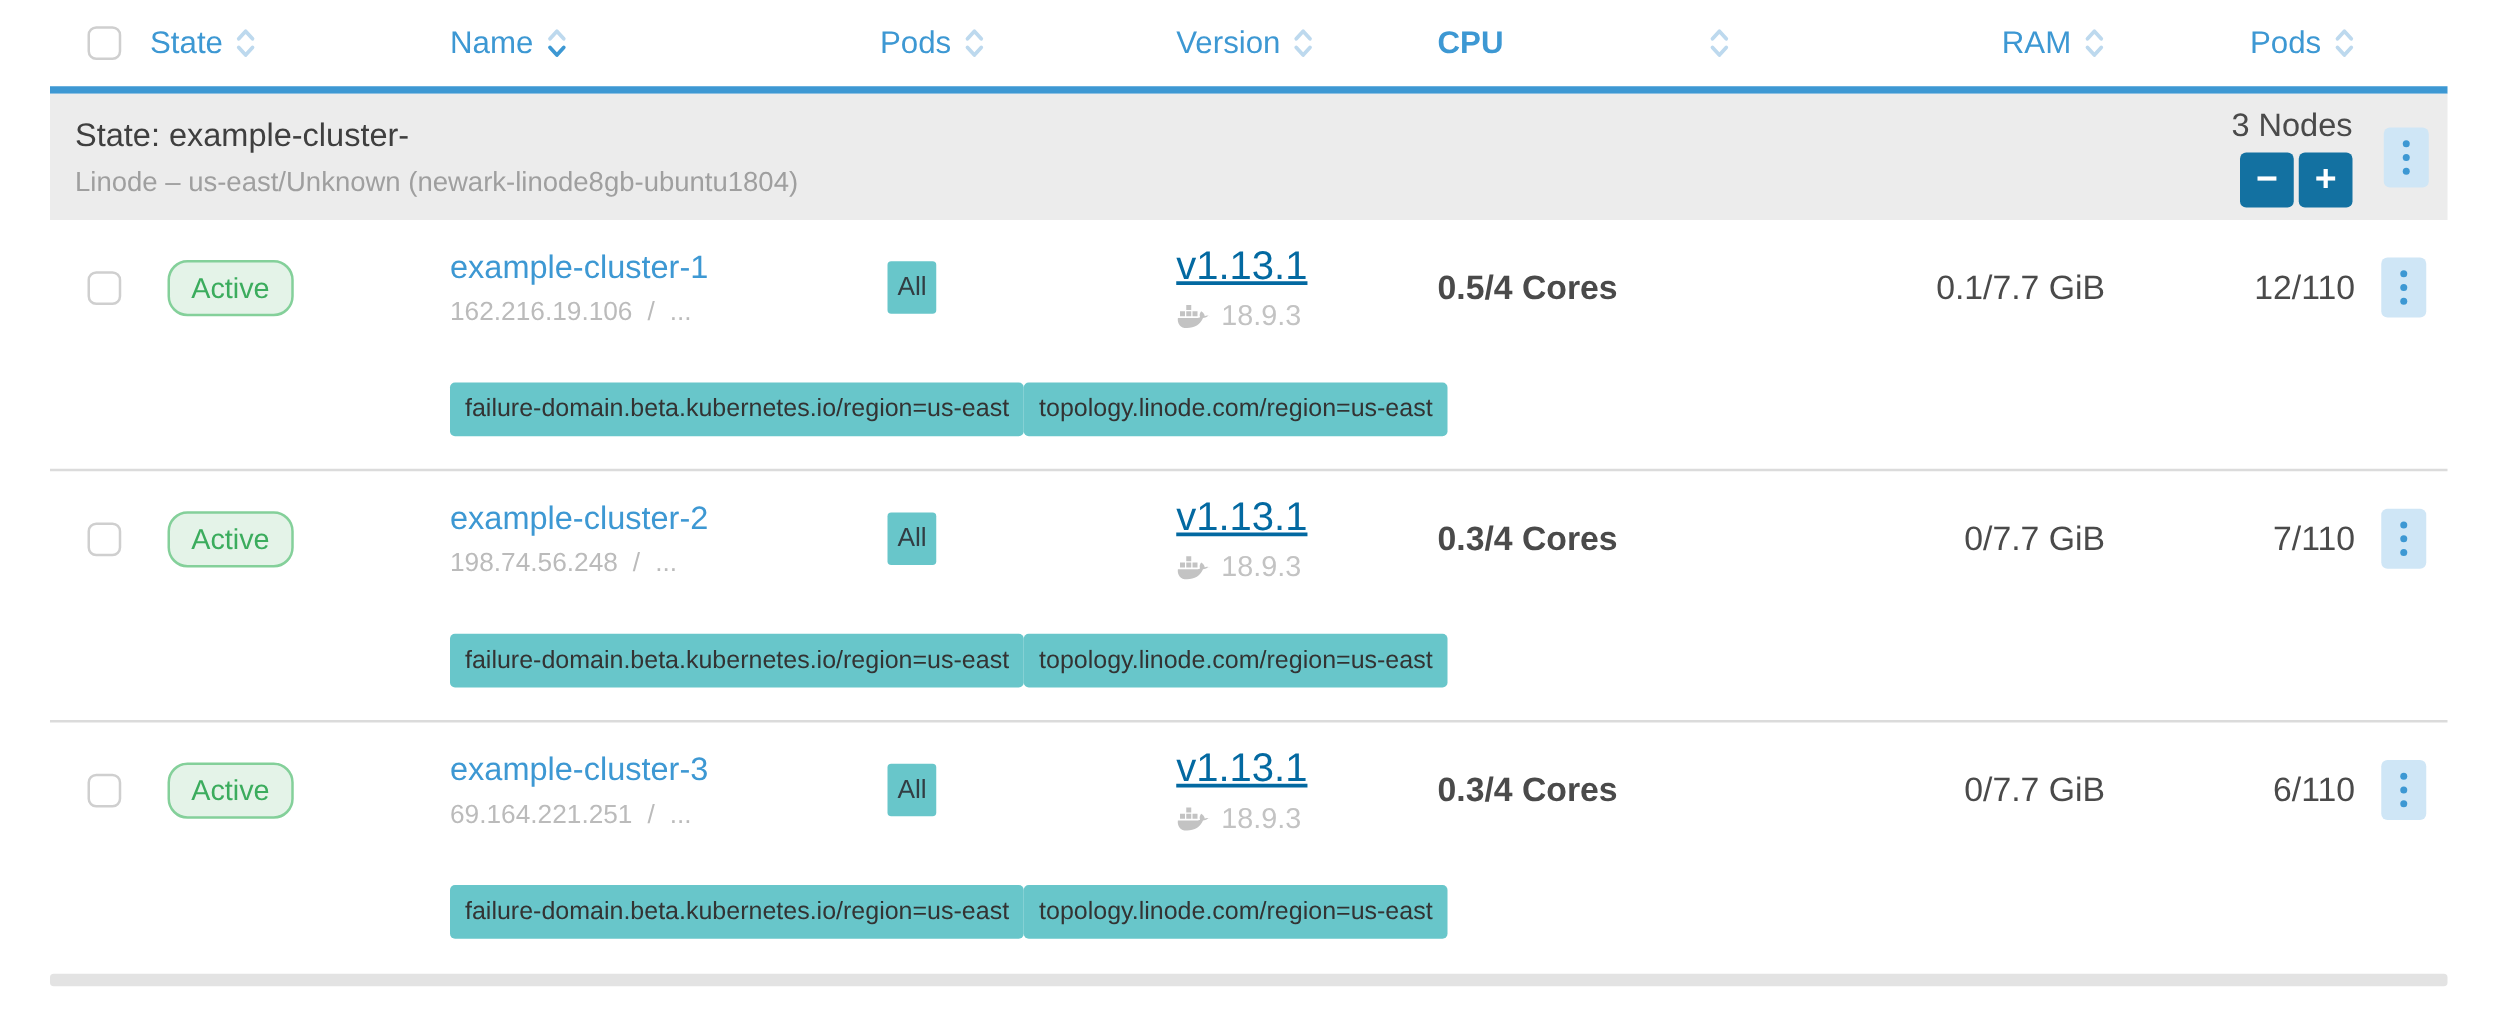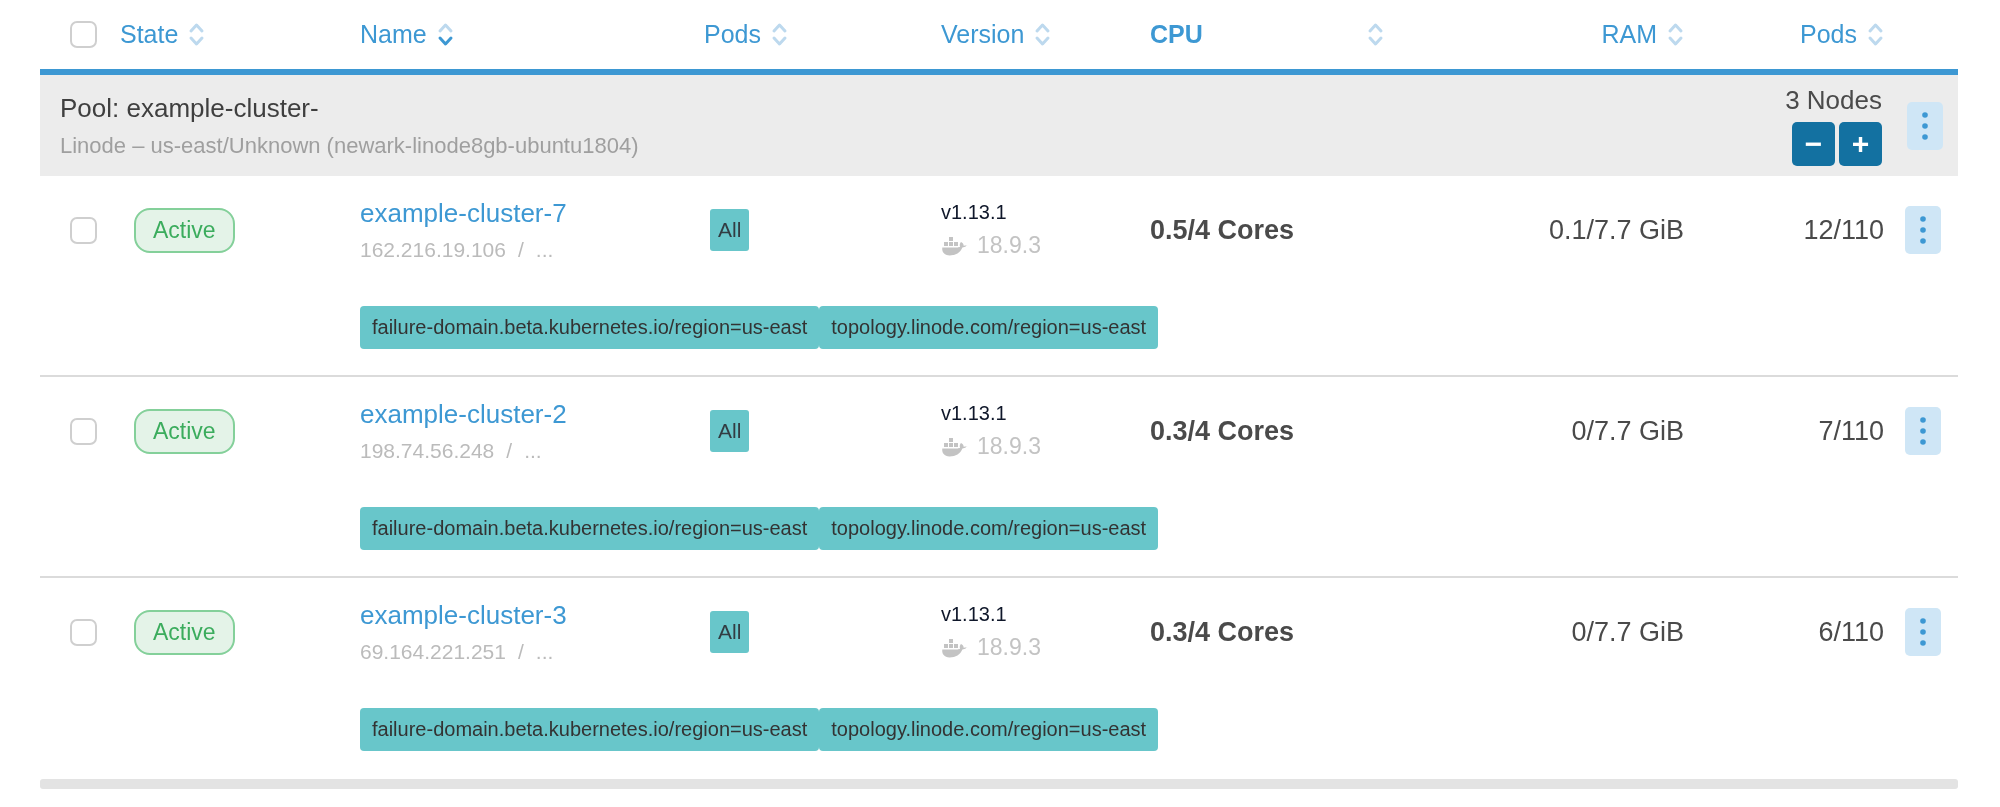--- a/index.html
+++ b/index.html
@@ -48,21 +48,21 @@
 
   .badge-state { margin-left: 14px; font-size: 23px; color: #3bac5d; background: #e4f3e8; border: 2px solid #84d09a; border-radius: 16px; padding: 7px 17px; }
 
   .name-block { display: flex; flex-direction: column; gap: 9px; }
   .node-link { font-size: 26px; color: #3d98d3; text-decoration: none; cursor: pointer; }
   .address-line { font-size: 21px; color: #bbbbbb; display: flex; gap: 12px; align-items: baseline; }
 
   .badge-role { margin-left: 6px; font-size: 21px; color: #323d43; background: #68c6ca; border-radius: 3px; padding: 9px 8px; }
 
   .version-block { display: flex; flex-direction: column; gap: 8px; }
-  .k8s-version { font-size: 20px; color: #0f172a; }
+  .k8s-version { font-size: 32px; color: #0369a1; text-decoration: underline; }
   .docker-line { display: flex; align-items: center; gap: 8px; font-size: 23px; color: #c3c3c3; }
   .docker-line svg path { fill: #c3c3c3; }
 
   .tags-line { margin-left: 320px; margin-top: 36px; display: flex; }
   .tag { font-size: 20px; color: #333333; background: #68c6ca; border-radius: 4px; padding: 10px 12px; }
 
   .row-divider { height: 2px; background: #dbdbdb; }
   .bottom-bar { height: 10px; background: #e3e3e3; border-radius: 3px; margin-top: 2px; }
 </style>
 </head>
@@ -121,21 +121,21 @@
       <svg class="sort-icon" width="17" height="27" viewBox="0 0 17 27">
           <path d="M3 10 L8.5 4 L14 10"></path>
           <path d="M3 17 L8.5 23 L14 17"></path>
         </svg>
     </div>
     <div class="hcell c-actions"></div>
   </div>
 
   <div class="pool-row">
     <div class="pool-info">
-      <div class="pool-title">Pool: example-cluster-</div>
+      <div class="pool-title">State: example-cluster-</div>
       <div class="pool-subtitle">Linode – us-east/Unknown (newark-linode8gb-ubuntu1804)</div>
     </div>
     <div class="pool-scale">
       <div class="pool-count">3 Nodes</div>
       <div class="scale-buttons">
         <button class="scale-btn">−</button>
         <button class="scale-btn">+</button>
       </div>
     </div>
     <button class="kebab">
@@ -150,21 +150,21 @@
   <div class="node-row">
     <div class="main-line">
       <div class="cell c-check">
           <span class="checkbox"></span>
         </div>
       <div class="cell c-state">
           <span class="badge-state">Active</span>
         </div>
       <div class="cell c-name">
         <div class="name-block">
-          <a class="node-link">example-cluster-7</a>
+          <a class="node-link">example-cluster-1</a>
           <div class="address-line">
             <span>162.216.19.106</span>
             <span>/</span>
             <span>...</span>
           </div>
         </div>
       </div>
       <div class="cell c-roles">
           <span class="badge-role">All</span>
         </div>

